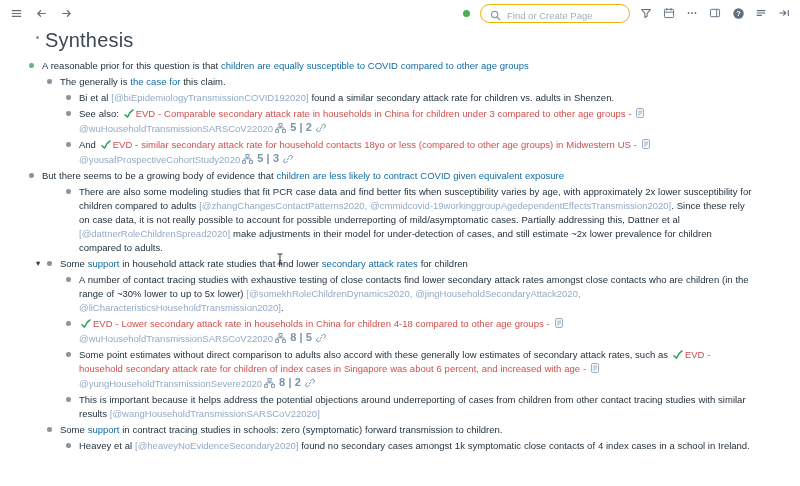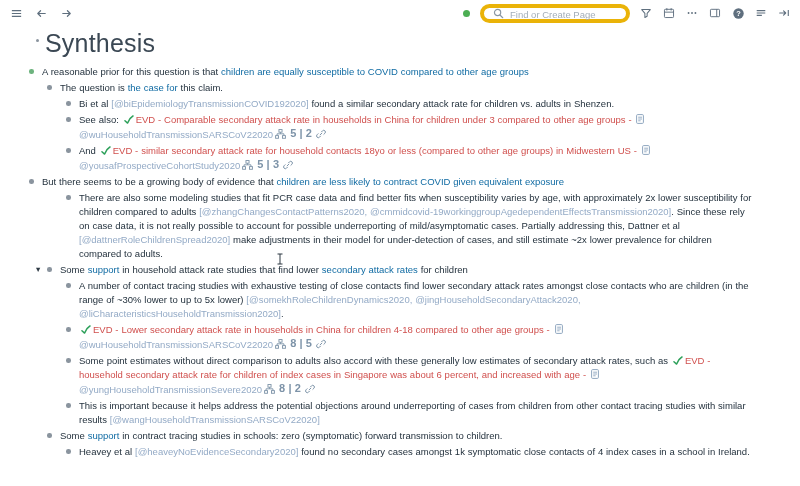--- a/index.html
+++ b/index.html
@@ -9,33 +9,33 @@
     font-family:"Liberation Sans", sans-serif; color:#24323e;
   }
   
   .topbar { display:flex; align-items:center; height:24px; padding:2px 8px 0 8px; }
   .tb-left { display:flex; align-items:center; gap:9px; }
   .tb-ic { display:inline-flex; align-items:center; justify-content:center; width:16px; height:16px; color:#5f6f7e; cursor:pointer; }
   .tb-ic svg { display:block; }
   .tb-right { margin-left:auto; display:flex; align-items:center; gap:8px; }
   .sync-dot { width:7px; height:7px; border-radius:50%; background:#4cae53; margin-right:2px; }
   .search-pill {
-    display:flex; align-items:flex-start; gap:4px; width:150px; height:19px;
-    border:4px solid #eab308; border-radius:11px; padding:0 8px; background:#fff;
+    display:flex; align-items:flex-end; gap:4px; width:150px; height:19px;
+    border:1px solid #eab308; border-radius:11px; padding:0 8px; background:#fff;
   }
   .search-pill input {
     border:none; outline:none; width:110px; font-size:9.5px; color:#333;
     font-family:"Liberation Sans", sans-serif; background:transparent;
   }
   .search-pill input::placeholder { color:#a3aeb9; }
   .icon-cluster { display:flex; align-items:center; gap:7px; }
   
   .title-row { display:flex; align-items:center; margin:5px 0 6px 36px; }
   .title-dot { width:3px; height:3px; border-radius:50%; background:#8a949e; margin:-6px 6px 0 0; }
-  .page-title { font-size:25px; font-weight:500; color:#3b4854; letter-spacing:0.2px; }
+  .page-title { font-size:20px; font-weight:500; color:#3b4854; letter-spacing:0.2px; }
   
   .outline { position:relative; }
   .row { display:flex; align-items:flex-start; padding:0.5px 0; margin-bottom:1px; position:relative; }
   .row.lvl1 { padding-left:29px; }
   .row.lvl2 { padding-left:47px; }
   .row.lvl3 { padding-left:66px; }
   .gut { flex:none; width:13px; display:flex; justify-content:flex-start; padding-top:4.5px; position:relative; }
   .bullet { width:4.5px; height:4.5px; border-radius:50%; background:#8a949e; }
   .bullet.green { background:#6db37e; }
   .caret { position:absolute; left:-11px; top:1.5px; font-size:8.5px; color:#2f3b45; line-height:10px; }
@@ -137,21 +137,21 @@
     <div class="row lvl1">
       <span class="gut">
         <span class="bullet green"></span>
       </span>
       <div class="content"><span class="tx">A reasonable prior for this question is that </span><span class="link">children are equally susceptible to COVID compared to other age groups</span></div>
     </div>
     <div class="row lvl2">
       <span class="gut">
         <span class="bullet"></span>
       </span>
-      <div class="content"><span class="tx">The question is </span><span class="link">the case for</span><span class="tx"> this claim.</span></div>
+      <div class="content"><span class="tx">The generally is </span><span class="link">the case for</span><span class="tx"> this claim.</span></div>
     </div>
     <div class="row lvl3">
       <span class="gut">
         <span class="bullet"></span>
       </span>
       <div class="content"><span class="tx">Bi et al </span><span class="cite">[@biEpidemiologyTransmissionCOVID192020]</span><span class="tx"> found a similar secondary attack rate for children vs. adults in Shenzen.</span></div>
     </div>
     <div class="row lvl3">
       <span class="gut">
         <span class="bullet"></span>

